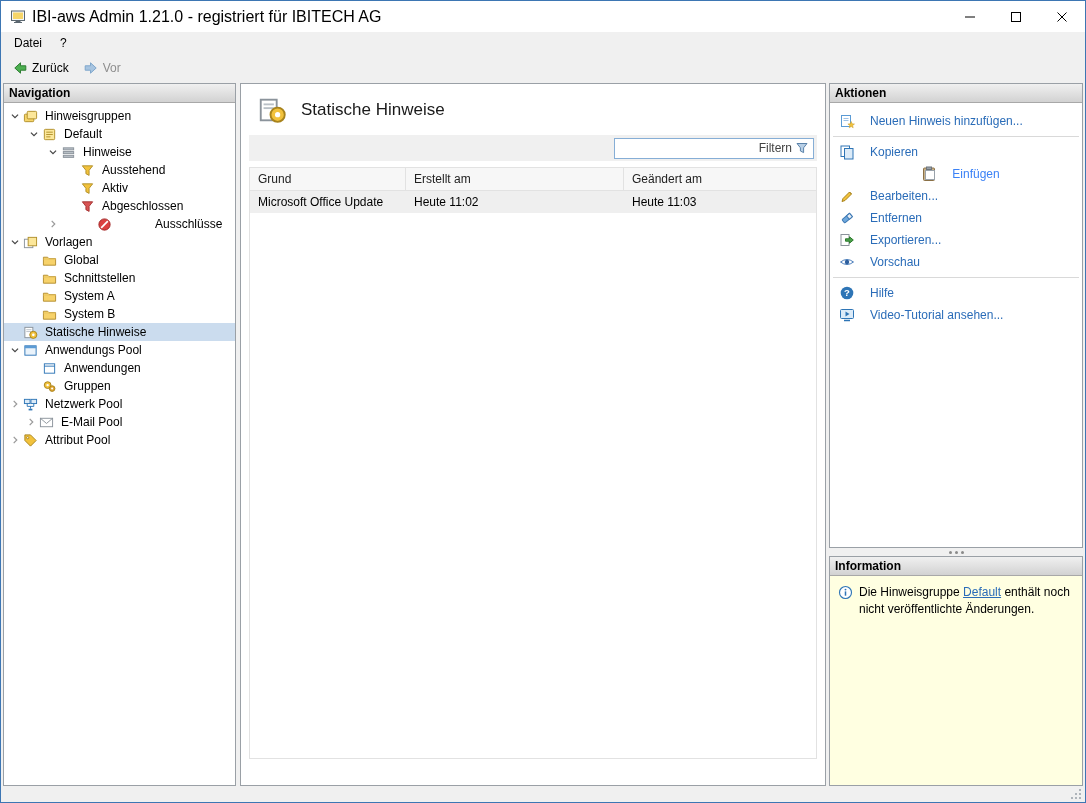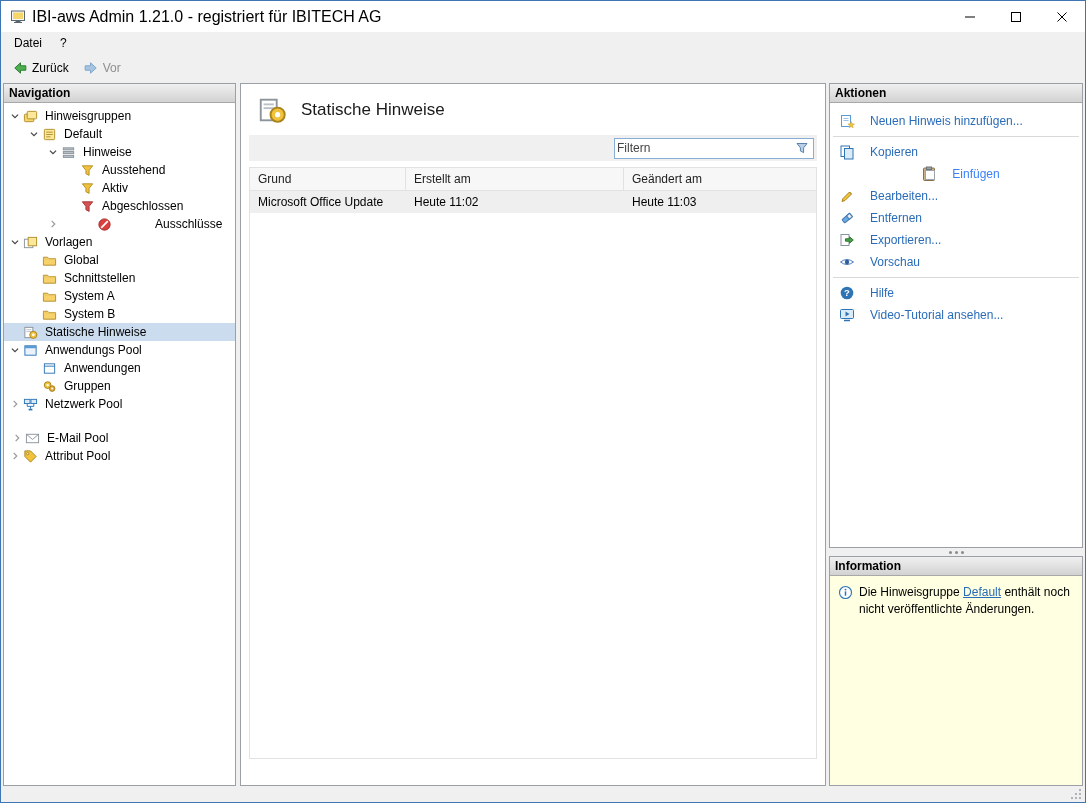--- a/index.html
+++ b/index.html
@@ -53,21 +53,21 @@
   .tree-label{ padding:0 3px; }
 
   
   .main-header{ flex:none; display:flex; align-items:center; padding:11px 8px 8px 16px; }
   .main-icon{ width:30px; height:30px; flex:none; }
   .main-icon svg{ width:100%; height:100%; display:block; }
   .main-title{ font-size:17px; margin-left:14px; color:#1a1a1a; }
 
   .filter-bar{ flex:none; height:26px; margin:2px 8px 0; background:#f0f0f0; display:flex; align-items:center; justify-content:flex-end; padding-right:3px; }
   .filter-box{ width:200px; height:21px; background:#fff; border:1px solid #86aed6; display:flex; align-items:center; }
-  .filter-input{ flex:1; min-width:0; border:none; outline:none; background:transparent; font:12px "Liberation Sans",sans-serif; text-align:left; color:#3b82f6; padding:0 2px; }
+  .filter-input{ flex:1; min-width:0; border:none; outline:none; background:transparent; font:12px "Liberation Sans",sans-serif; text-align:right; color:#3b82f6; padding:0 2px; }
   .filter-input::placeholder{ color:#444; opacity:1; }
   .filter-funnel{ width:16px; height:16px; flex:none; margin-right:3px; cursor:pointer; }
   .filter-funnel svg{ width:100%; height:100%; display:block; }
 
   .table-wrap{ flex:1; min-height:0; margin:6px 8px 26px; border:1px solid #e2e2e2; background:#fff; display:flex; flex-direction:column; }
   .grid-row{ display:grid; grid-template-columns:156px 218px 1fr; flex:none; }
   .thead{ background:#f7f7f7; border-bottom:1px solid #e2e2e2; }
   .th{ padding:4px 8px; color:#222; white-space:nowrap; overflow:hidden; }
   .th:not(:last-child){ border-right:1px solid #e2e2e2; }
   .trow{ background:#efefef; }
@@ -358,21 +358,21 @@
             <span class="tree-icon">
               <svg viewBox="0 0 16 16" xmlns="http://www.w3.org/2000/svg">
                 <rect x="1.5" y="2.5" width="6" height="4.5" fill="#dcebf8" stroke="#2e75b6"></rect>
                 <rect x="8.5" y="2.5" width="6" height="4.5" fill="#dcebf8" stroke="#2e75b6"></rect>
                 <path d="M4.5 7 V10 H11.5 V7 M8 10 V12.5" fill="none" stroke="#2e75b6"></path>
                 <rect x="6" y="12.5" width="4" height="1.8" fill="#2e75b6"></rect>
               </svg>
             </span>
             <span class="tree-label">Netzwerk Pool</span>
           </div>
-          <div class="tree-item" style="padding-left: 6px; margin-top: 16px;">
+          <div class="tree-item" style="padding-left: 20px;">
             <span class="twisty">
               <svg viewBox="0 0 16 16" xmlns="http://www.w3.org/2000/svg">
                 <polyline points="6.5,4.5 10,8 6.5,11.5" fill="none" stroke="#9a9a9a" stroke-width="1.4"></polyline>
               </svg>
             </span>
             <span class="tree-icon">
               <svg viewBox="0 0 16 16" xmlns="http://www.w3.org/2000/svg">
                 <rect x="1.5" y="3.5" width="13" height="9" fill="#fff" stroke="#8b939b"></rect>
                 <polyline points="1.5,3.5 8,9 14.5,3.5" fill="none" stroke="#8b939b"></polyline>
               </svg>

